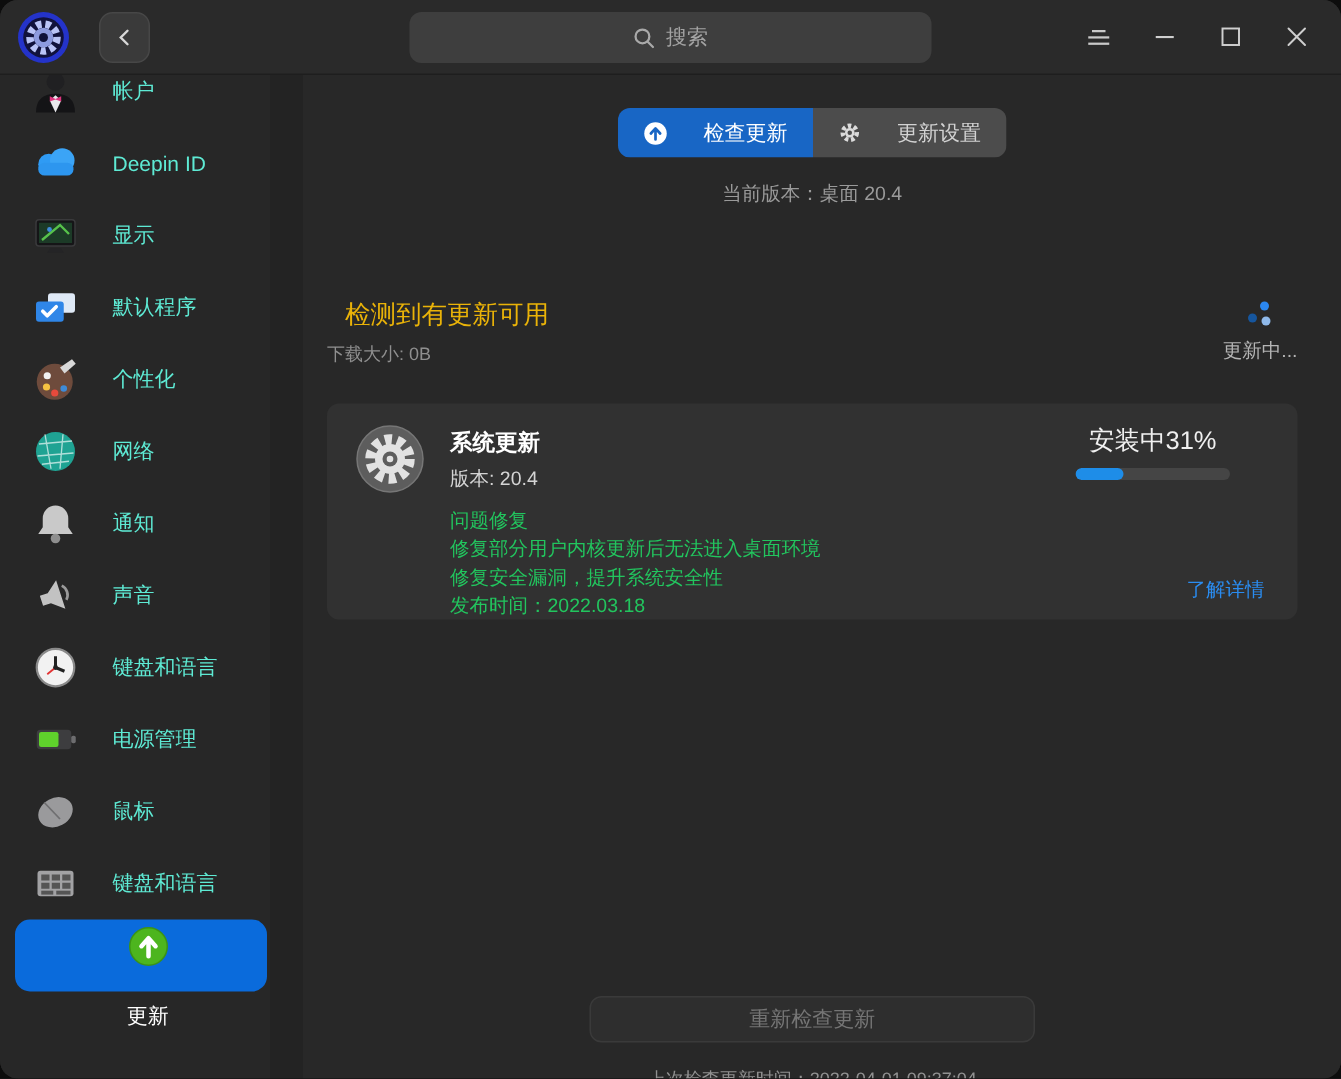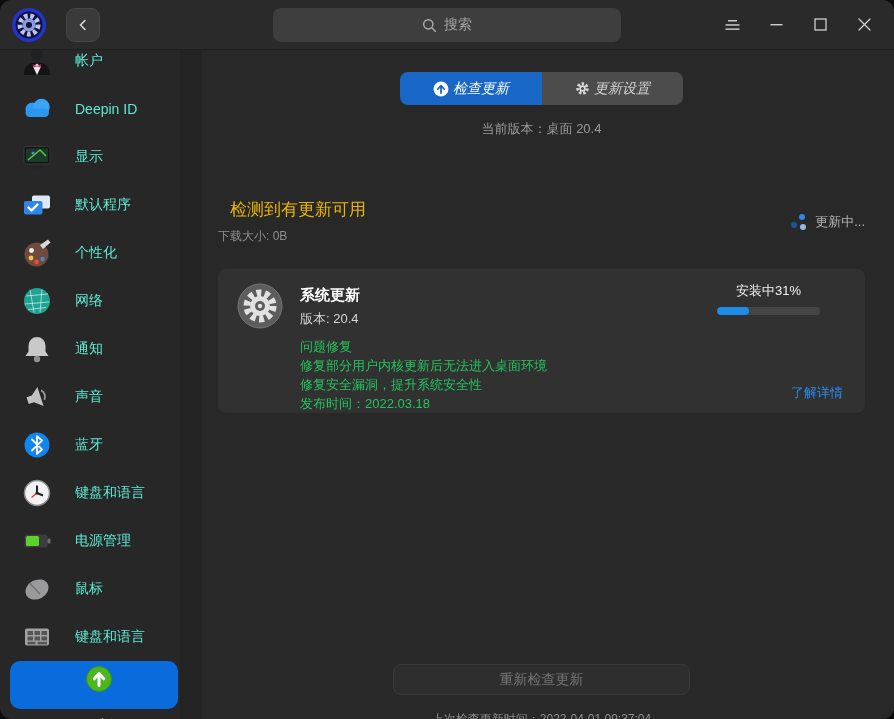--- a/index.html
+++ b/index.html
@@ -38,46 +38,46 @@
     display:flex; align-items:center; gap:20px; cursor:pointer;
   }
   .side-item .lbl { font-size:14px; color:#5eead4; white-space:nowrap; }
   .side-item.selected { background:#0a6bdc; margin-right:2px;flex-direction:column; }
   .side-item.selected .lbl { color:#ffffff; }
   .side-ic { width:36px; height:36px; flex:0 0 36px; display:flex; align-items:center; justify-content:center; }
   
   .content-inner { padding:0 29px 0 16px; height:100%; position:relative; }
   .tabs-row { display:flex; justify-content:center; margin-top:22px; }
   .tab-group { display:inline-flex; border-radius:8px; overflow:hidden; }
-  .tab { height:33px; padding:0 33px; display:flex; align-items:center; gap:4px; font-size:14px; cursor:pointer;font-style:italic; }
+  .tab { height:33px; padding:0 17px; display:flex; align-items:center; gap:24px; font-size:14px; cursor:pointer; }
   .tab.active { background:#1866c5; color:#ffffff; }
   .tab.inactive { background:#4c4c4c; color:#d2d2d2; }
   .cur-version { text-align:center; margin-top:15px; font-size:13px; color:#9a9a9a; }
   .section-header { margin-top:60px; display:flex; justify-content:space-between; align-items:center; }
   .section-title { font-size:17px; font-weight:normal; color:#eab308;margin-left:12px; }
   .section-sub { margin-top:7px; font-size:12px; color:#8f8f8f; }
-  .status-wrap { display:flex; align-items:center; gap:8px; }
+  .status-wrap { display:flex; align-items:center; gap:8px;flex-direction:column; }
   .status-text { font-size:13px; color:#b4b4b4; }
   .spinner { width:16px; height:16px; position:relative; }
   .spinner span { position:absolute; width:6px; height:6px; border-radius:50%; }
   .spinner .d1 { left:8px; top:0; background:#2b87f0; }
   .spinner .d2 { left:0; top:8px; background:#16569e; }
   .spinner .d3 { left:9px; top:10px; background:#8fb9ea; }
   
   .card {
     margin-top:24px; height:144px; background:#313131; border-radius:8px;
     position:relative; padding:14px 20px 12px 19px; display:flex;
   }
   .card-icon { width:46px; height:46px; flex:0 0 46px; }
   .card-info { margin-left:17px; }
   .card-title { font-size:15px; font-weight:bold; color:#ffffff; padding-top:3px; }
   .card-version { font-size:13px; color:#d4d4d4; margin-top:5px; }
   .card-log { margin-top:9px; font-size:13px; color:#22c55e; line-height:19px; }
   .progress-wrap { position:absolute; top:13px; right:45px; width:103px; text-align:center; }
-  .progress-label { font-size:13px; color:#f0f0f0; }
+  .progress-label { font-size:17px; color:#f0f0f0; }
   .progress-track { margin-top:7px; height:8px; border-radius:4px; background:#454545; overflow:hidden; }
   .progress-fill { height:100%; border-radius:4px; background:#1e8de8; width:0; }
   .details-link { position:absolute; right:22px; bottom:11px; font-size:13px; color:#2a8cf0; cursor:pointer; }
   
   .footer { position:absolute; left:16px; right:29px; bottom:0; text-align:center; padding-bottom:13px; }
   .recheck-btn {
     width:297px; height:31px; margin:0 auto 16px; border-radius:8px;
     background:#2e2e2e; border:1px solid #3a3a3a; color:#757575; font-size:14px;
     display:flex; align-items:center; justify-content:center; cursor:default;
   }
@@ -223,29 +223,20 @@
         <div class="side-item">
           <span class="side-ic">
               <svg width="34" height="34" viewBox="0 0 34 34" transform="rotate(-18)">
                 <path d="M7 14 v7 h5.5 l8 6.5 V7.5 l-8 6.5 z" fill="#c2c2c2"></path>
                 <path d="M23 12 a7 7 0 0 1 0 10" stroke="#9a9a9a" stroke-width="1.8" fill="none"></path>
               </svg>
             </span>
           <span class="lbl">声音</span>
         </div>
 
-        <div class="side-item">
-          <span class="side-ic">
-              <svg width="34" height="34" viewBox="0 0 34 34">
-                <circle cx="17" cy="17" r="12.5" fill="#1286f0"></circle>
-                <path d="M12 11.5 L22 21.5 L17 25.8 L17 8.2 L22 12.5 L12 22.5" stroke="#ffffff" stroke-width="1.8" fill="none" stroke-linejoin="round" stroke-linecap="round"></path>
-              </svg>
-            </span>
-          <span class="lbl">蓝牙</span>
-        </div>
 
         <div class="side-item">
           <span class="side-ic">
               <svg width="34" height="34" viewBox="0 0 34 34">
                 <circle cx="17" cy="17" r="12.5" fill="#f2f2f2" stroke="#8a8a8a" stroke-width="1.5"></circle>
                 <path d="M17 17 L17 9.5" stroke="#222" stroke-width="2"></path>
                 <path d="M17 17 L23 19.5" stroke="#222" stroke-width="2"></path>
                 <path d="M17 17 L11.5 21.5" stroke="#e23333" stroke-width="1.2"></path>
                 <circle cx="17" cy="17" r="1.6" fill="#222"></circle>
               </svg>

